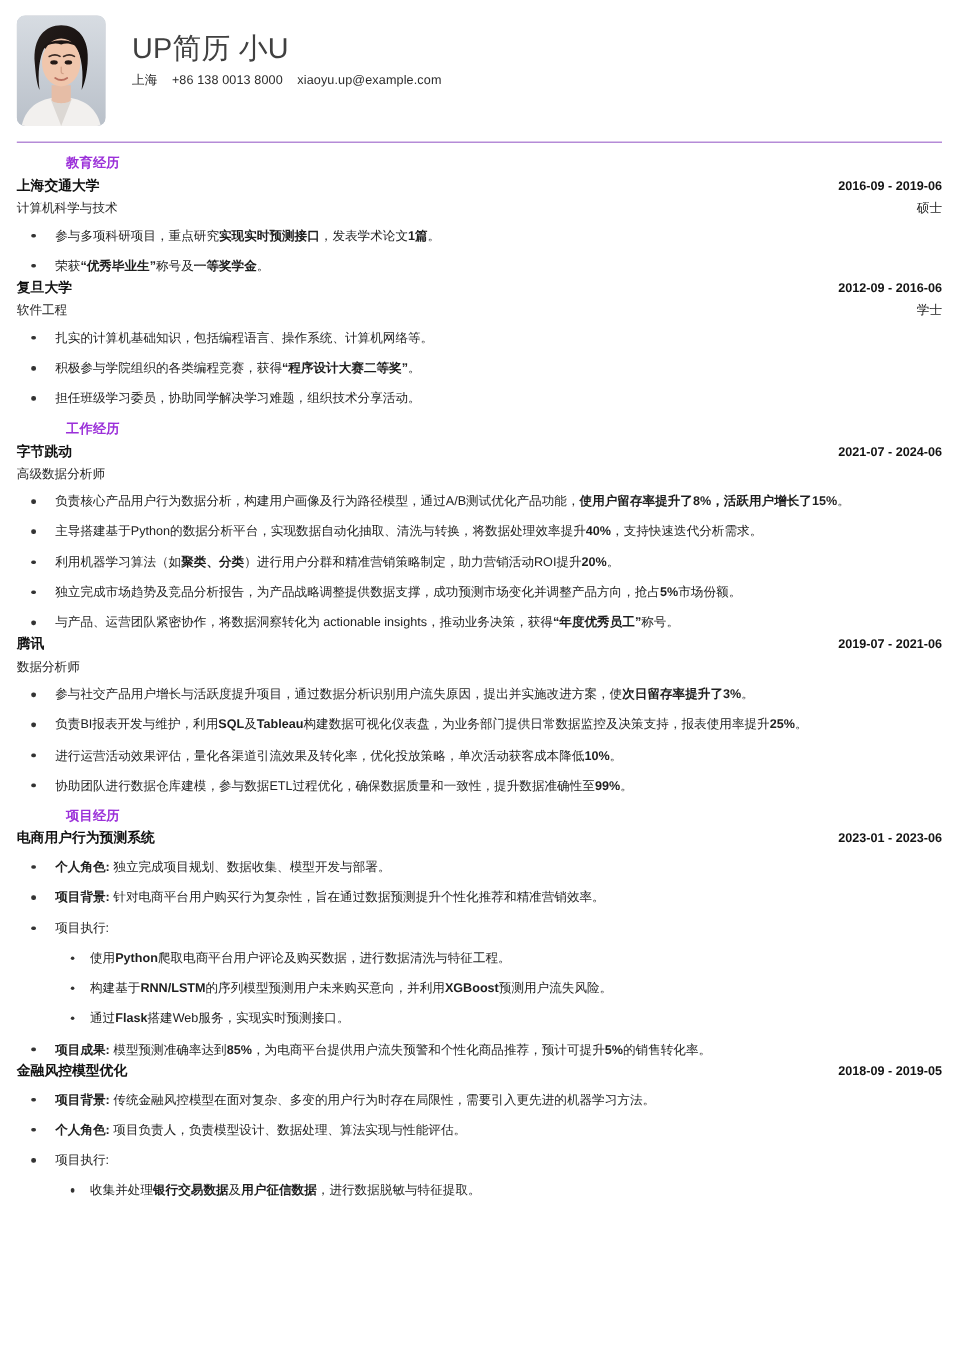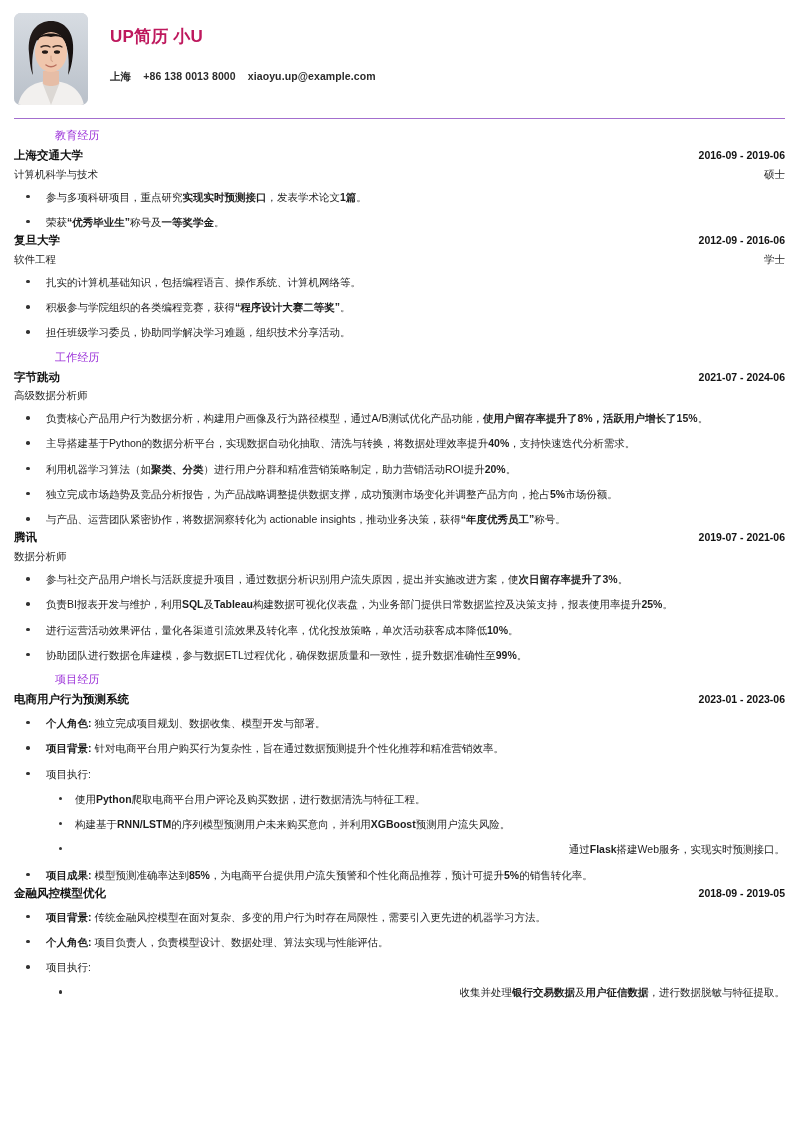--- a/index.html
+++ b/index.html
@@ -42,48 +42,47 @@
   }
   .photo-svg { display: block; width: 100%; height: 100%; }
   .header-text {
     margin-left: 22px;
     padding-top: 14px;
     display: flex;
     flex-direction: column;
     justify-content: flex-start;
   }
   .name {
-    font-size: 17px;
-    font-weight: bold;
+    font-size: 24px;
+    font-weight: normal;
     letter-spacing: 0.2px;
-    color: #be185d;
+    color: #404040;
     line-height: 1.2;
   }
   .contact {
-    margin-top: 23px;
+    margin-top: 4px;
     font-size: 10.5px;
     color: #2b2b2b;
     letter-spacing: 0.1px;
-    font-weight: bold;
   }
   .contact span { margin-right: 9px; }
   .contact span:last-child { margin-right: 0; }
 
   .top-divider {
     border: 0;
     border-top: 1.5px solid #a36fce;
     margin: 14px 0 0 0;
     width: 100%;
   }
 
   
   .section { margin-top: 9px; }
   .section-title {
     color: #9b30d9;
-    font-weight: normal;
+    font-weight: bold;
     font-size: 11px;
     letter-spacing: 0.2px;
     margin-bottom: 4px;
     padding-left: 41px;
   }
 
   .entry { margin-bottom: 2px; }
   .entry-head {
     display: flex;
     justify-content: space-between;
@@ -150,21 +149,21 @@
     padding: 0;
   }
   ul.sub-bullets > li {
     position: relative;
     padding-left: 29px;
     font-size: 10.5px;
     line-height: 1.55;
     color: #1f1f1f;
     margin-bottom: 9px;
   }
-  ul.sub-bullets > li:last-child { margin-bottom: 0; text-align: right; }
+  ul.sub-bullets > li:last-child { margin-bottom: 0; }
   ul.sub-bullets > li::before {
     content: "";
     position: absolute;
     left: 13px;
     top: 6px;
     width: 3.2px;
     height: 3.2px;
     border-radius: 50%;
     background: #333333;
   }

